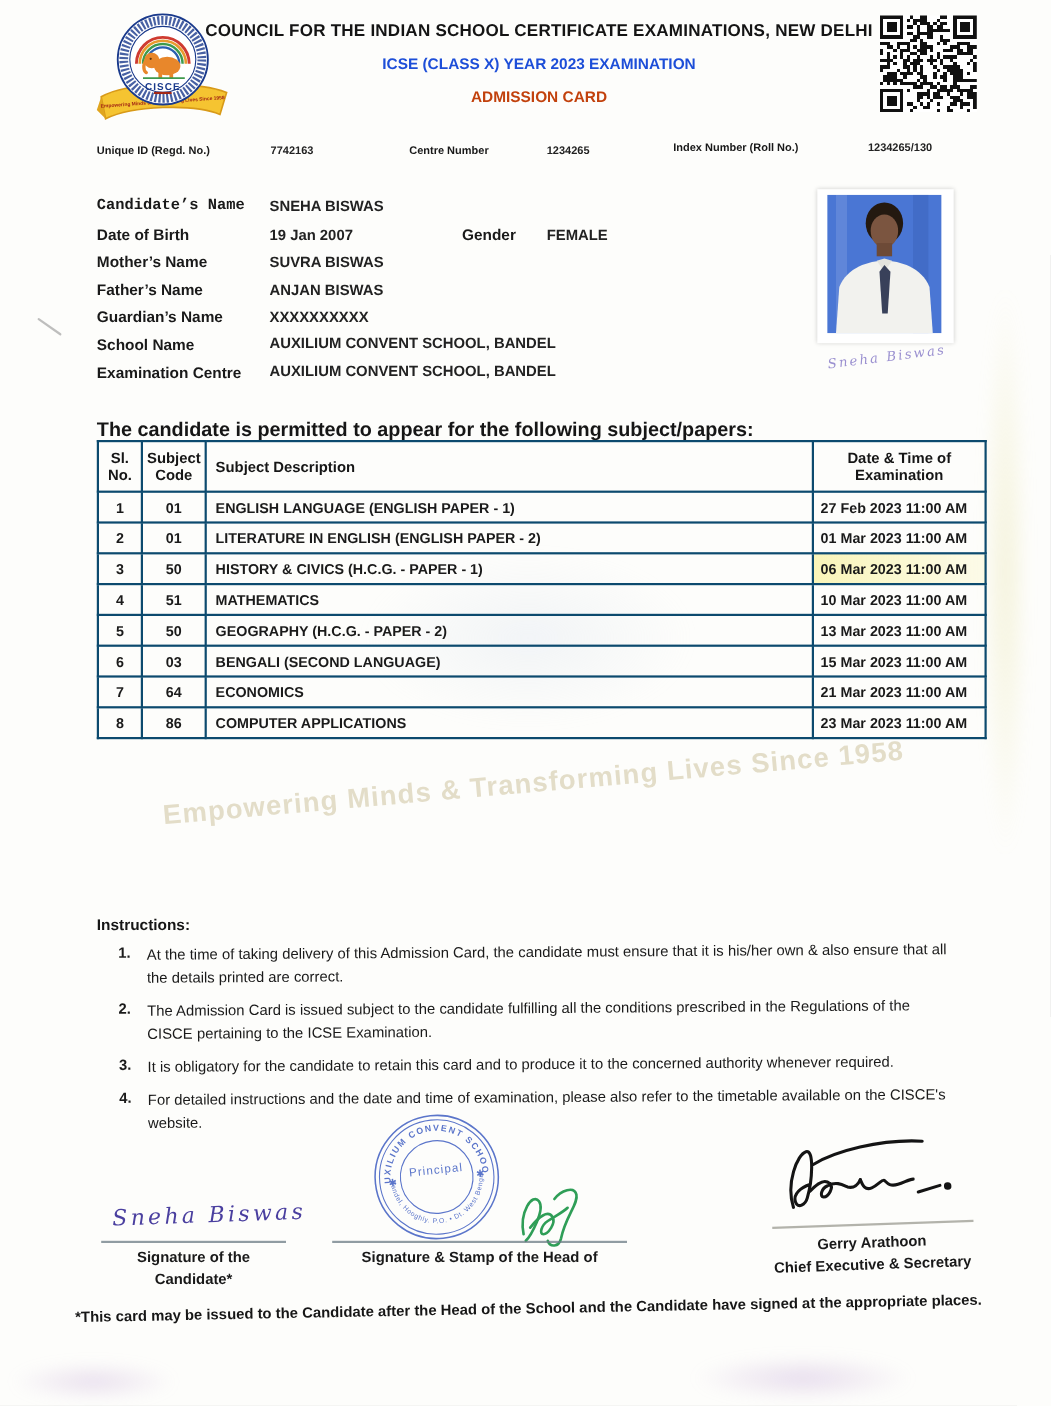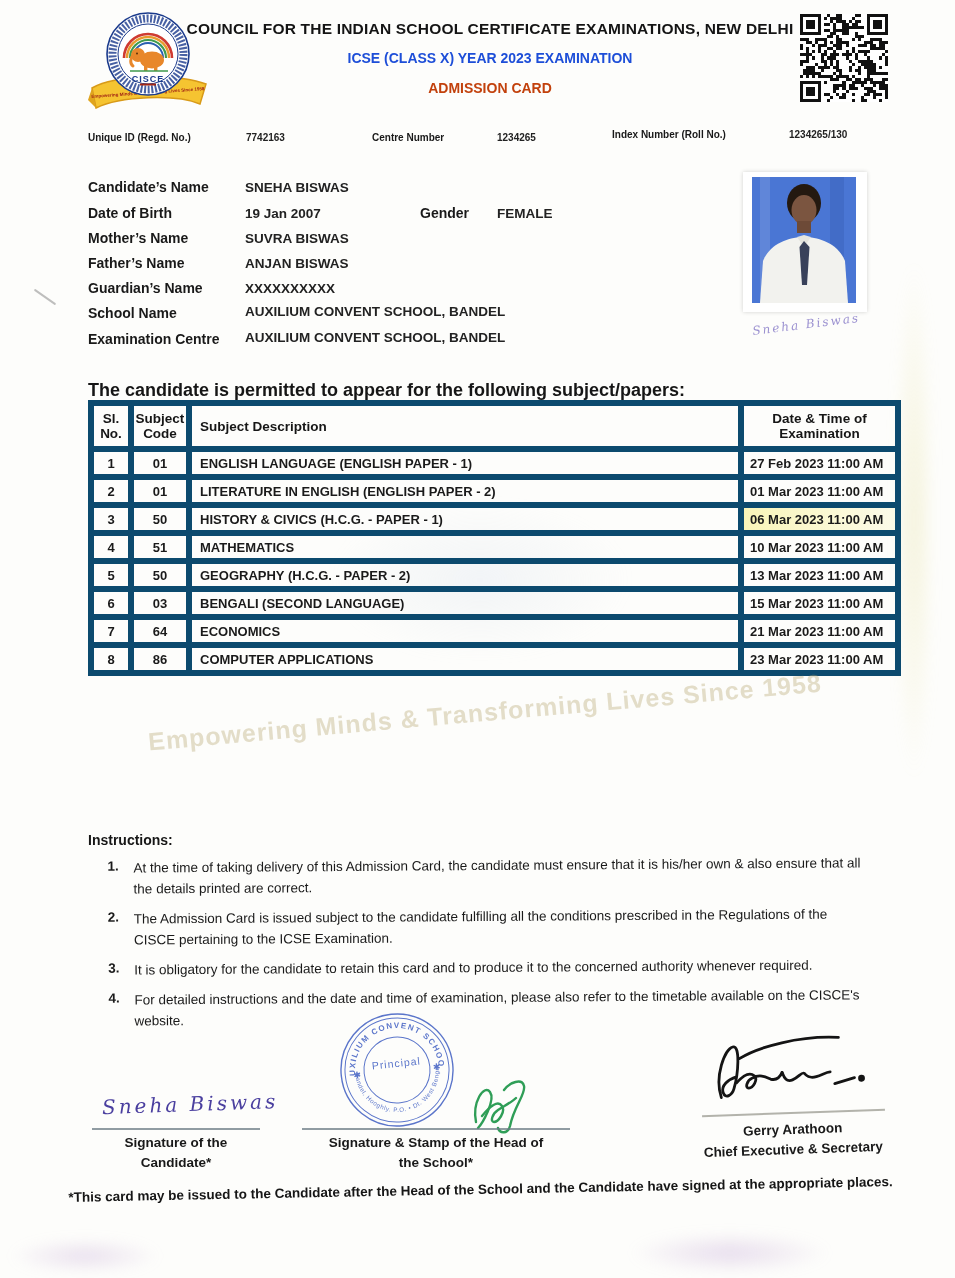--- a/index.html
+++ b/index.html
@@ -30,21 +30,21 @@
   .photo-frame { left:743px; top:172px; width:124px; height:140px; background:#fff;
     box-shadow:0 0 4px rgba(0,0,0,.18); padding:5px 9px 8px 9px; }
   .photo-sig { left:752px; top:316px; width:130px; font-family:"DejaVu Serif", serif;
     font-style:italic; font-size:12px; color:#8a7ec9; transform:rotate(-7deg);
     letter-spacing:2px; opacity:.85; }
 
   
   .tbl-intro { left:88px; top:380px; font-size:18px; font-weight:600; color:#161616; }
   table.subjects { position:absolute; left:88px; top:400px; width:807px;
     border-collapse:collapse; table-layout:fixed; }
-  table.subjects th, table.subjects td { border:6px solid #0c4a6e; }
+  table.subjects th, table.subjects td { border:2px solid #0c4a6e; }
   table.subjects th { font-size:13.5px; font-weight:800; color:#161616;
     white-space:pre-line; height:46px; vertical-align:middle; }
   th.th-desc { text-align:left; padding-left:8px; }
   table.subjects td { font-size:13px; font-weight:600; color:#1a1a1a; height:28px; }
   td.c { text-align:center; }
   td.desc { padding-left:8px; }
   td.dt { padding-left:6px; }
   td.hl { background:linear-gradient(90deg, rgba(246,238,130,.55), rgba(246,238,130,.15)); }
 
   
@@ -465,21 +465,21 @@
   <div class="idrow">
     <span class="lbl" style="left:88px;">Unique ID (Regd. No.)</span>
     <span class="val" style="left:246px;">7742163</span>
     <span class="lbl" style="left:372px;">Centre Number</span>
     <span class="val" style="left:497px;">1234265</span>
     <span class="lbl" style="left:612px; top:129px;">Index Number (Roll No.)</span>
     <span class="val" style="left:789px; top:129px;">1234265/130</span>
   </div>
 
   <div>
-    <span class="d-label" style="top:179px;">Candidate’s Name</span>
+    <span class="d-label" style="top:179px;font-family:Liberation Mono, monospace;">Candidate’s Name</span>
     <span class="d-value" style="top:180px;">SNEHA BISWAS</span>
 
     <span class="d-label" style="top:205px;">Date of Birth</span>
     <span class="d-value" style="top:206px;">19 Jan 2007</span>
     <span class="d-label" style="left:420px; top:205px;">Gender</span>
     <span class="d-value" style="left:497px; top:206px;">FEMALE</span>
 
     <span class="d-label" style="top:230px;">Mother’s Name</span>
     <span class="d-value" style="top:231px;">SUVRA BISWAS</span>
 
@@ -653,21 +653,20 @@
   <div class="abs sigline line-cand"></div>
   <div class="abs sigline line-school"></div>
   <div class="abs sigline line-cisce"></div>
 
   <div class="abs sig-label lab-cand">
     <div>Signature of the</div>
     <div>Candidate*</div>
   </div>
   <div class="abs sig-label lab-school">
     <div>Signature &amp; Stamp of the Head of</div>
-    <div>the School*</div>
   </div>
   <div class="abs sig-label lab-cisce">
     <div>Gerry Arathoon</div>
     <div>Chief Executive &amp; Secretary</div>
   </div>
 
   <div class="abs footer-note">*This card may be issued to the Candidate after the Head of the School and the Candidate have signed at the appropriate places.</div>
 
 </div>
 

